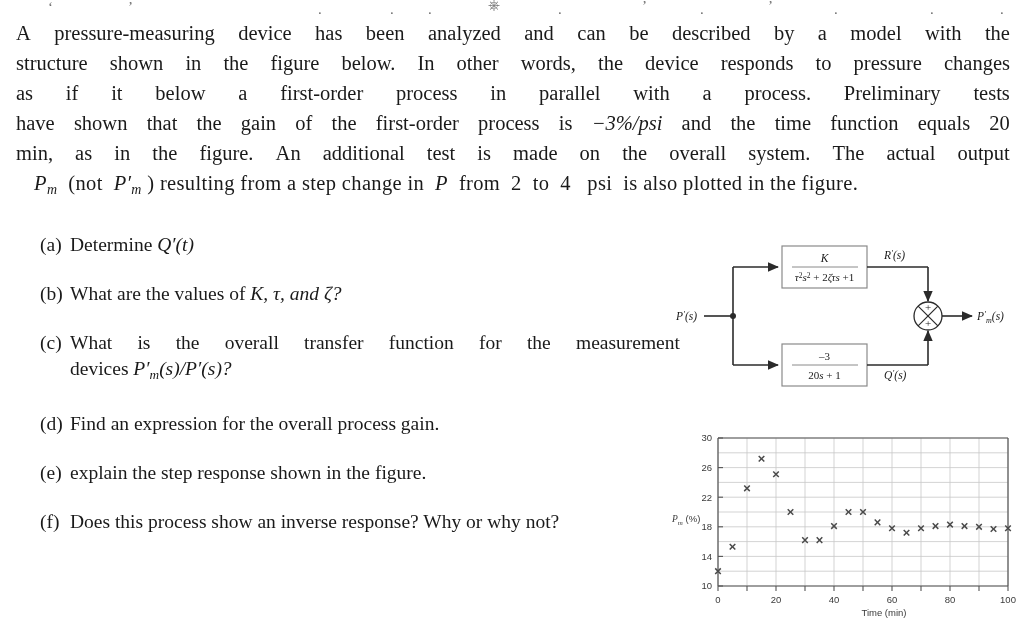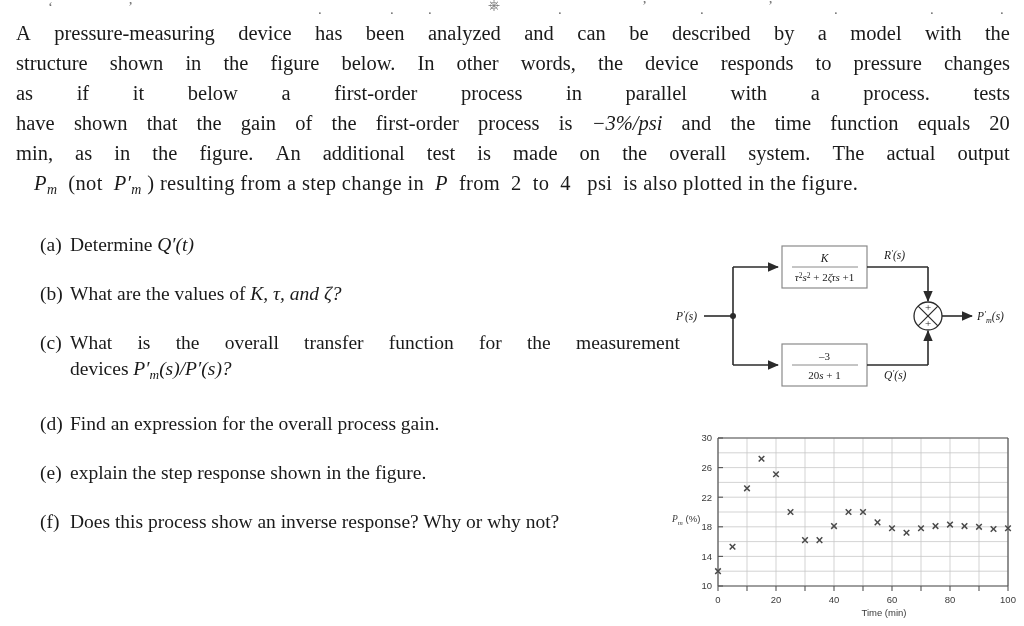--- a/index.html
+++ b/index.html
@@ -108,20 +108,21 @@
     <span>it</span>
     <span>below</span>
     <span>a</span>
     <span>first-order</span>
     <span>process</span>
     <span>in</span>
     <span>parallel</span>
     <span>with</span>
     <span>a</span>
     <span>process.</span>
+    <span>Preliminary</span>
     <span>tests</span>
   </div>
 
   <div class="ln just">
     <span>have</span>
     <span>shown</span>
     <span>that</span>
     <span>the</span>
     <span>gain</span>
     <span>of</span>

